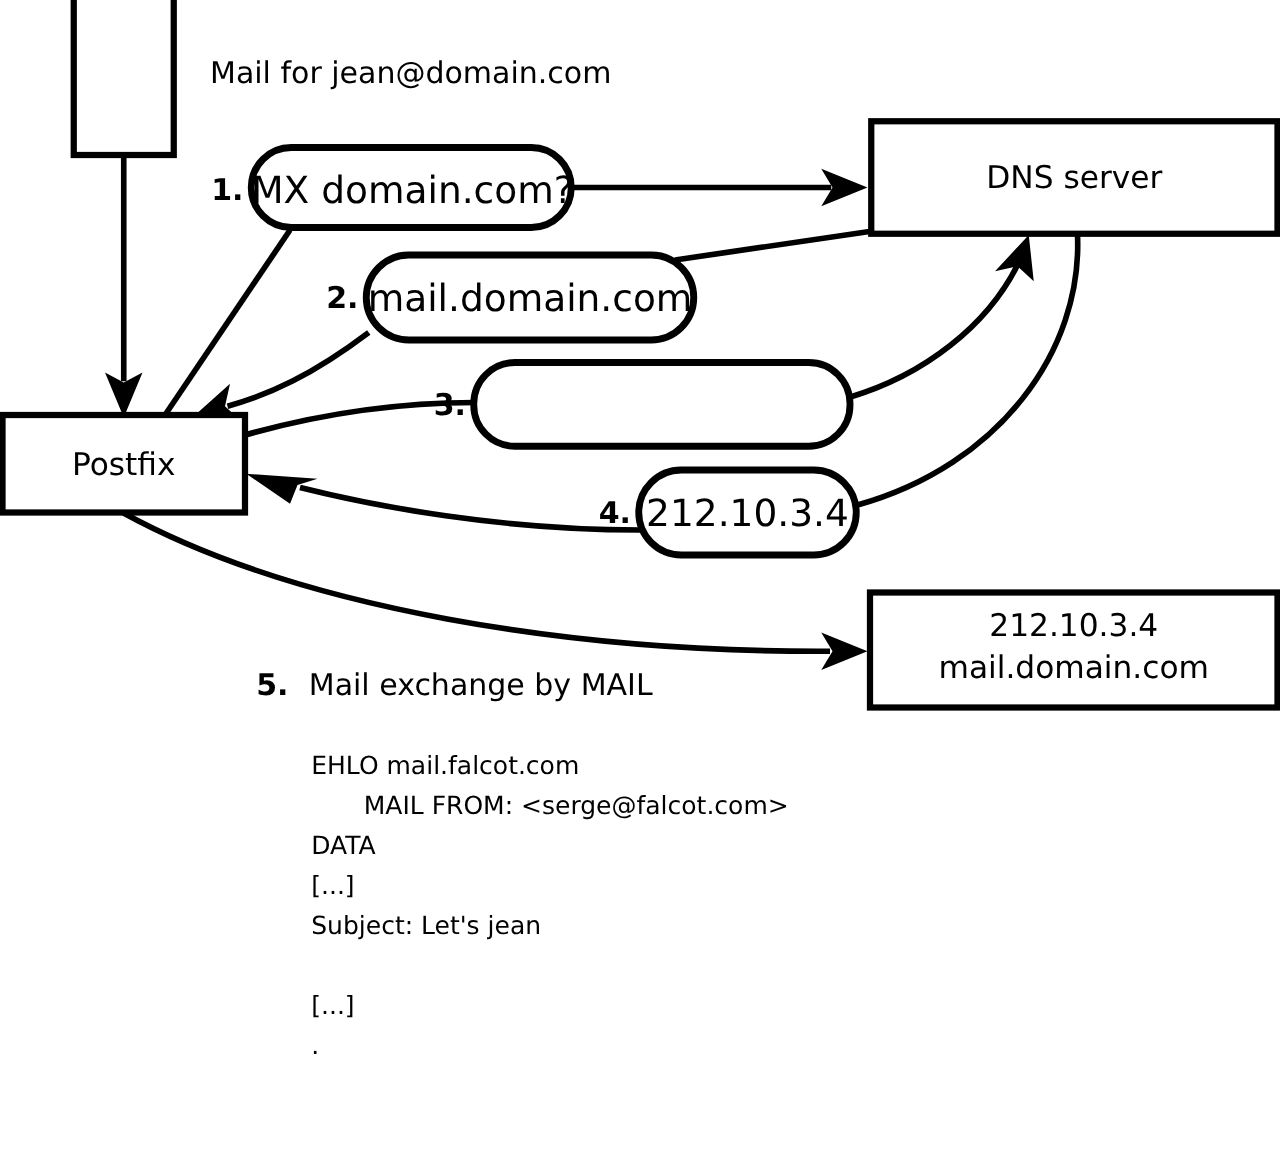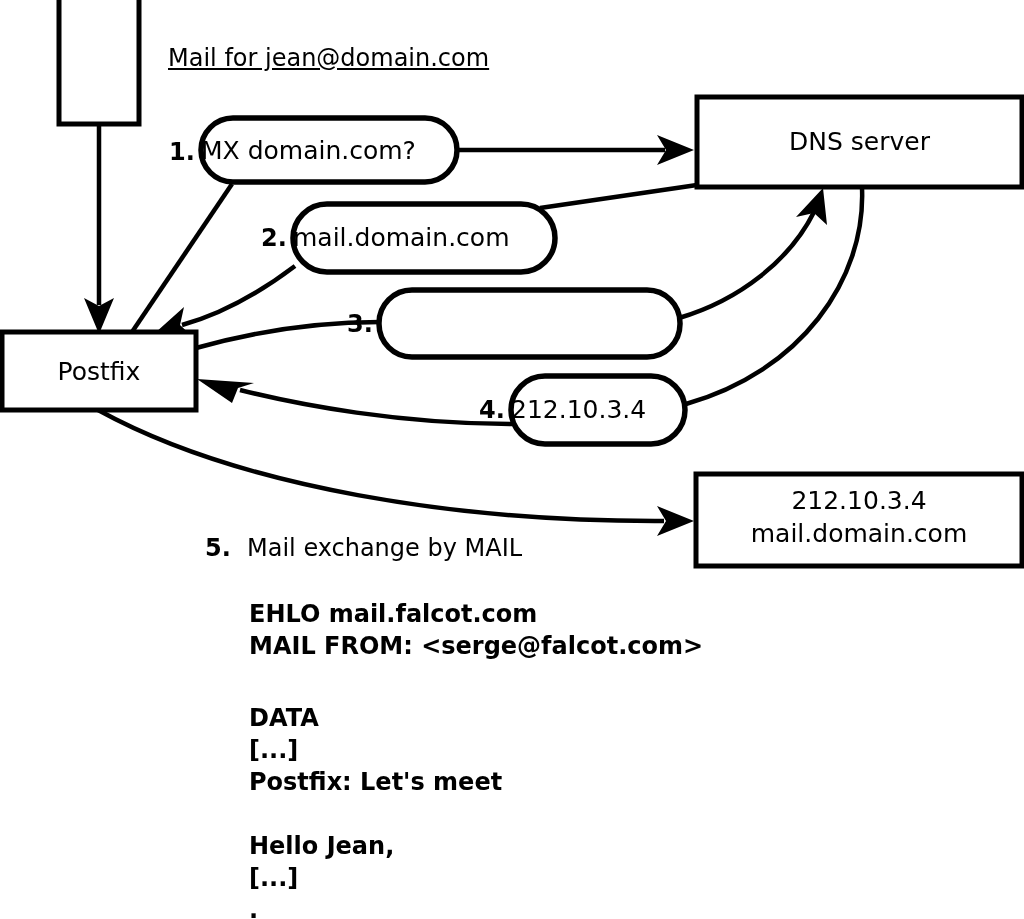--- a/index.html
+++ b/index.html
@@ -49,33 +49,32 @@
   .txt {
     position: absolute;
     white-space: pre;
     line-height: 1;
   }
   .node-label {
     font-size: 25px;
     text-align: center;
   }
   .bubble-label {
-    font-size: 25px;
-    text-align: left;
+    font-size: 30px;
+    text-align: center;
   }
   .step-num {
     font-size: 24px;
     font-weight: bold;
   }
   .caption {
     font-size: 24px;
   }
   .transcript-line {
-    font-size: 24px;
-    font-weight: bold;
+    font-size: 20px;
   }
   .smtp-step-label {
     font-size: 24px;
   }
 </style>
 </head>
 <body>
 
 <div id="diagram-root">
 
@@ -134,21 +133,21 @@
     <rect class="node-rect" x="2" y="332" width="194" height="78"></rect>
     <rect class="node-rect" x="697" y="97" width="325" height="90"></rect>
     <rect class="node-rect" x="696" y="474" width="326" height="92"></rect>
 
     <rect class="bubble-rect" x="201" y="118" width="256" height="64" rx="32" ry="32"></rect>
     <rect class="bubble-rect" x="293" y="204" width="262" height="68" rx="34" ry="34"></rect>
     <rect class="bubble-rect" x="379" y="290" width="301" height="67" rx="33" ry="33"></rect>
     <rect class="bubble-rect" x="511" y="376" width="174" height="68" rx="34" ry="34"></rect>
   </svg>
 
-  <div class="txt caption" style="left:168px; top:46px;text-decoration:underline;">Mail for jean@domain.com</div>
+  <div class="txt caption" style="left:168px; top:46px;">Mail for jean@domain.com</div>
 
   <div class="txt node-label" style="left:2px; top:359px; width:194px;">Postfix</div>
 
   <div class="txt node-label" style="left:697px; top:129px; width:325px;">DNS server</div>
 
   <div class="txt node-label" style="left:696px; top:488px; width:326px;">212.10.3.4</div>
   <div class="txt node-label" style="left:696px; top:521px; width:326px;">mail.domain.com</div>
 
   <div class="txt step-num" style="left:169px; top:140px;">1.</div>
   <div class="txt step-num" style="left:261px; top:226px;">2.</div>
@@ -157,23 +156,22 @@
   <div class="txt step-num" style="left:205px; top:536px;">5.</div>
 
   <div class="txt bubble-label" style="left:201px; top:138px; width:256px;">MX domain.com?</div>
   <div class="txt bubble-label" style="left:293px; top:225px; width:262px;">mail.domain.com</div>
   <div class="txt bubble-label" style="left:511px; top:397px; width:174px;">212.10.3.4</div>
 
   <div class="txt smtp-step-label" style="left:247px; top:536px;">Mail exchange by MAIL</div>
 
   <div style="position:absolute; left:249px; top:600px;">
     <div class="transcript-line" style="height:32px;">EHLO mail.falcot.com</div>
-    <div class="transcript-line" style="height:32px;">MAIL FROM: &lt;serge@falcot.com&gt;</div>
-    <div class="transcript-line" style="height:32px;margin-top:40px;">DATA</div>
+    <div class="transcript-line" style="height:32px;margin-left:42px;">MAIL FROM: &lt;serge@falcot.com&gt;</div>
+    <div class="transcript-line" style="height:32px;">DATA</div>
     <div class="transcript-line" style="height:32px;">[...]</div>
-    <div class="transcript-line" style="height:32px;">Postfix: Let's meet</div>
+    <div class="transcript-line" style="height:32px;">Subject: Let's jean</div>
     <div class="transcript-line" style="height:32px;">&nbsp;</div>
-    <div class="transcript-line" style="height:32px;">Hello Jean,</div>
     <div class="transcript-line" style="height:32px;">[...]</div>
     <div class="transcript-line" style="height:32px;">.</div>
   </div>
 
 </div>
 
 </body></html>

